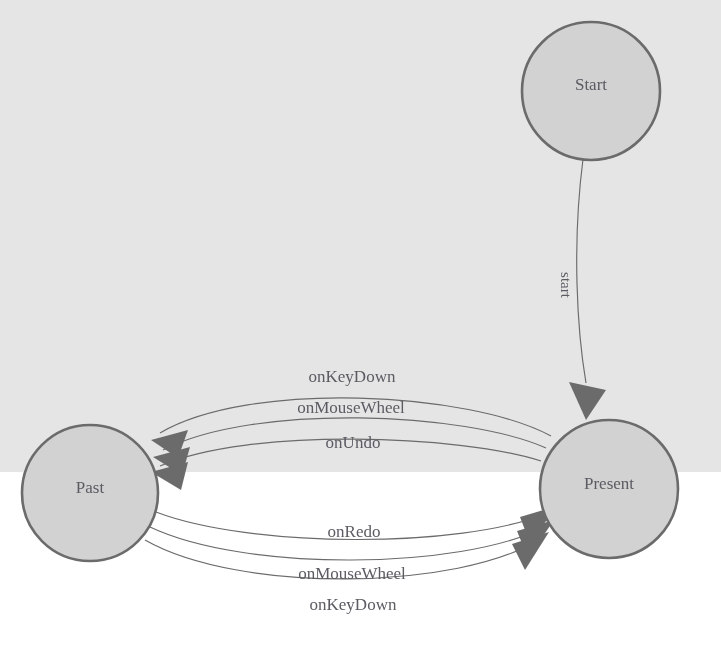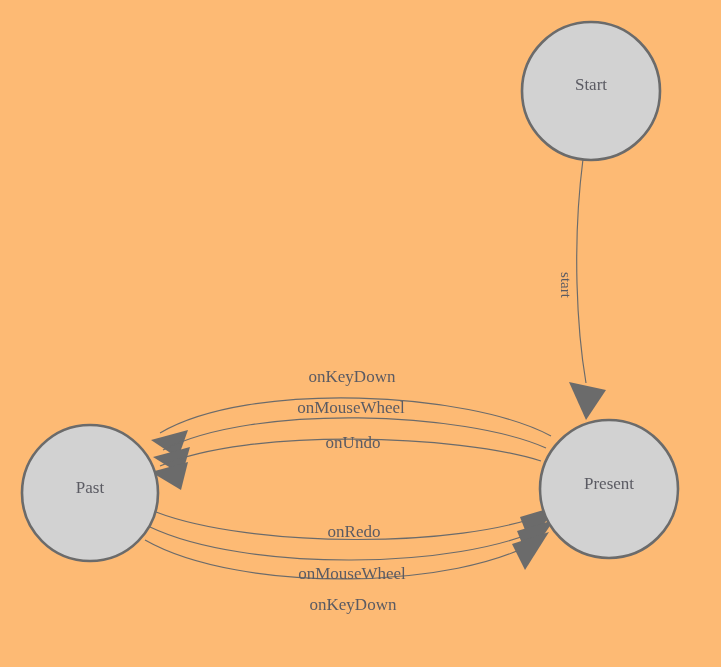--- a/index.html
+++ b/index.html
@@ -10,22 +10,22 @@
   }
   body {
     width: 721px;
     height: 670px;
     overflow: hidden;
     font-family: "Liberation Serif", "DejaVu Serif", serif;
   }
   #diagram-root {
     position: relative;
     width: 721px;
-    height: 667px;
-    background: #fdba74;
+    height: 472px;
+    background: #e5e5e5;
   }
   svg.canvas {
     position: absolute;
     top: 0;
     left: 0;
     width: 721px;
     height: 670px;
     display: block;
   }
   .node-circle {

